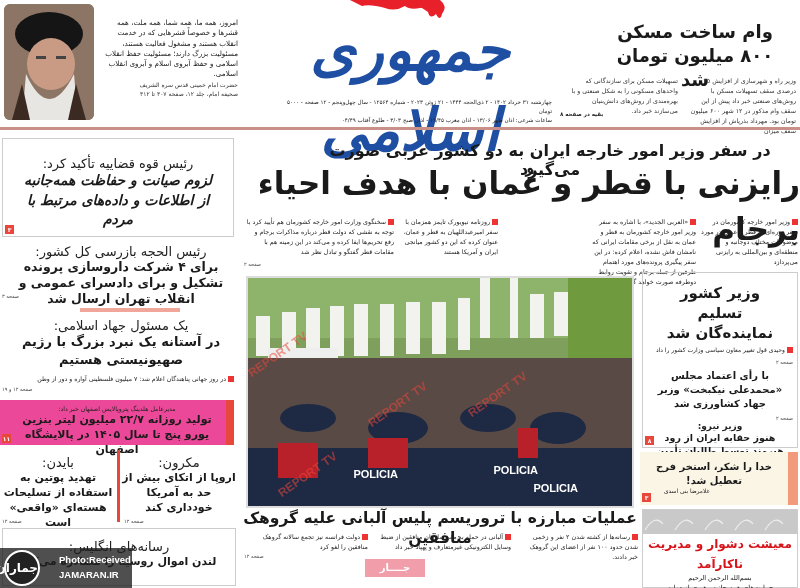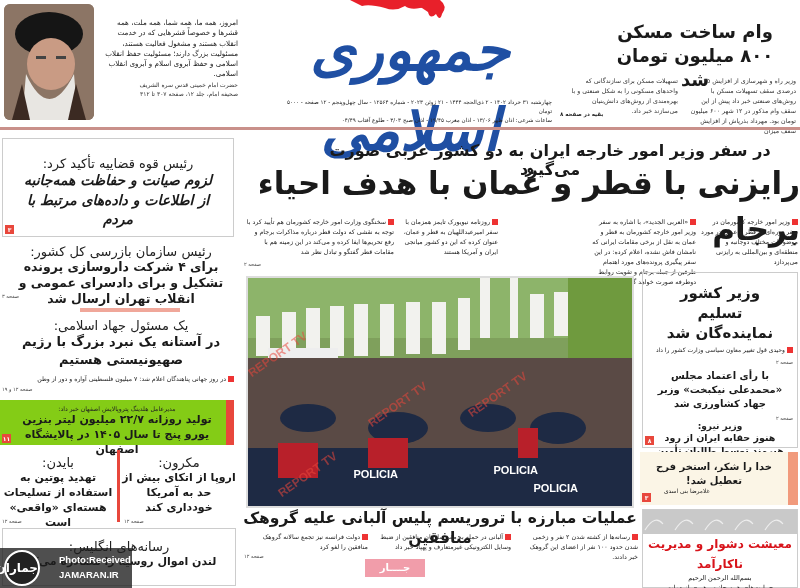--- a/index.html
+++ b/index.html
@@ -30,21 +30,21 @@
   .page-ref { font-size: 5px; color: #444; }
 
   
   .box1 { left: 2px; top: 138px; width: 232px; height: 99px; border: 1px solid #ccc; }
   .tag-red { background: #e8473c; color: #fff; font-size: 6px; font-weight: bold; width: 9px; height: 9px; line-height: 9px; text-align: center; }
   .kick-s { font-size: 13px; text-align: center; color: #222; }
   .h-l { font-size: 14px; font-weight: bold; line-height: 19.5px; text-align: center; }
   .h-m { font-size: 12.5px; font-weight: bold; line-height: 16px; text-align: center; }
   .h-s { font-size: 11px; font-weight: bold; line-height: 15px; text-align: center; }
   .sep-red { background: #f0a79a; }
-  .box-blue { left: 0; top: 400px; width: 234px; height: 45px; background: #84cc16; }
+  .box-blue { left: 0; top: 400px; width: 234px; height: 45px; background: #ec4899; }
   .stripe-red { background: #e8473c; }
   .box-bottom { left: 2px; top: 528px; width: 234px; height: 58px; border: 1px solid #ccc; }
 
   
   .photo { left: 246px; top: 276px; width: 388px; height: 232px; border: 2px solid #ddd; overflow: hidden; background: #6a8a5a; }
   .photo-caption { left: 240px; top: 508px; width: 400px; font-size: 15.5px; font-weight: bold; text-align: center; line-height: 20px; }
 
   
   .rbox { left: 642px; top: 272px; width: 156px; height: 176px; border: 1px solid #ccc; }
   .cream { left: 640px; top: 452px; width: 158px; height: 53px; background: #fbf5e6; }
@@ -108,21 +108,21 @@
 <div class="abs lead" style="left:244px; width:150px;"><span class="bullet"></span><span>سخنگوی وزارت امور خارجه کشورمان هم تأیید کرد با توجه به نقشی که دولت قطر درباره مذاکرات برجام و رفع تحریم‌ها ایفا کرده و می‌کند در این زمینه هم با مقامات قطر گفتگو و تبادل نظر شد</span></div>
 <div class="abs page-ref" style="left:244px; top:261px;">صفحه ۲</div>
 
 <div class="abs box1">
   <div class="kick-s" style="margin-top:17px;">رئیس قوه قضاییه تأکید کرد:</div>
   <div class="h-l" style="padding:0 20px;font-style:italic;">لزوم صیانت و حفاظت همه‌جانبه از اطلاعات و داده‌های مرتبط با مردم</div>
   <div class="abs tag-red" style="left:2px; bottom:2px;">۳</div>
 </div>
 
 <div class="abs center" style="left:10px; top:244px; width:222px;">
-  <div class="kick-s">رئیس سازمان بازرسی کل کشور:</div>
+  <div class="kick-s">رئیس الحجه بازرسی کل کشور:</div>
   <div class="h-m">برای ۴ شرکت داروسازی پرونده تشکیل و برای دادسرای عمومی و انقلاب تهران ارسال شد</div>
 </div>
 <div class="abs page-ref" style="left:2px; top:293px;">صفحه ۳</div>
 <div class="abs sep-red" style="left:80px; top:308px; width:100px; height:4px;"></div>
 
 <div class="abs center" style="left:10px; top:318px; width:222px;">
   <div class="kick-s">یک مسئول جهاد اسلامی:</div>
   <div class="h-l" style="font-size:13px; line-height:18px;">در آستانه یک نبرد بزرگ با رژیم صهیونیستی هستیم</div>
 </div>
 <div class="abs lead" style="left:4px; top:374px; width:230px; font-size:6.2px;"><span class="bullet"></span><span>در روز جهانی پناهندگان اعلام شد: ۷ میلیون فلسطینی آواره و دور از وطن</span></div>

